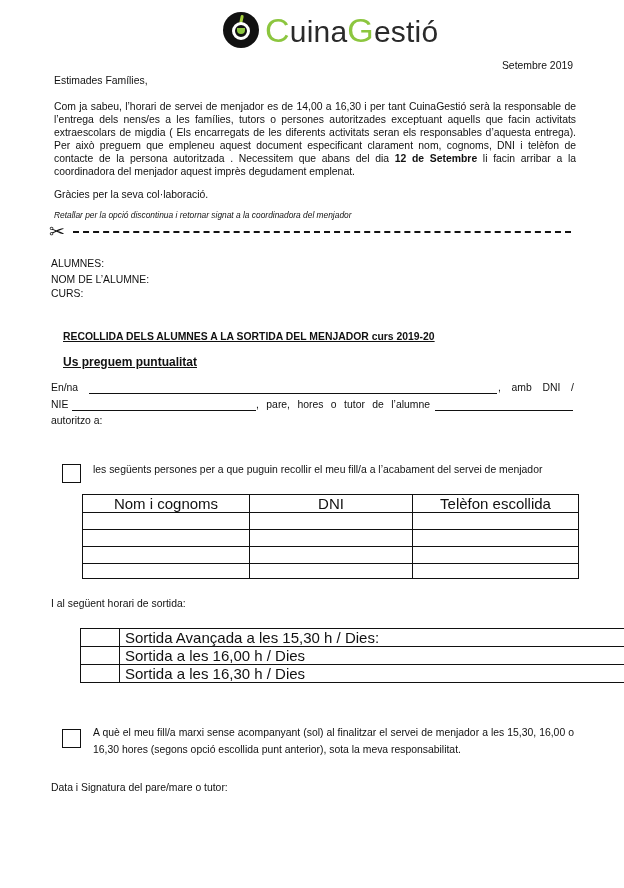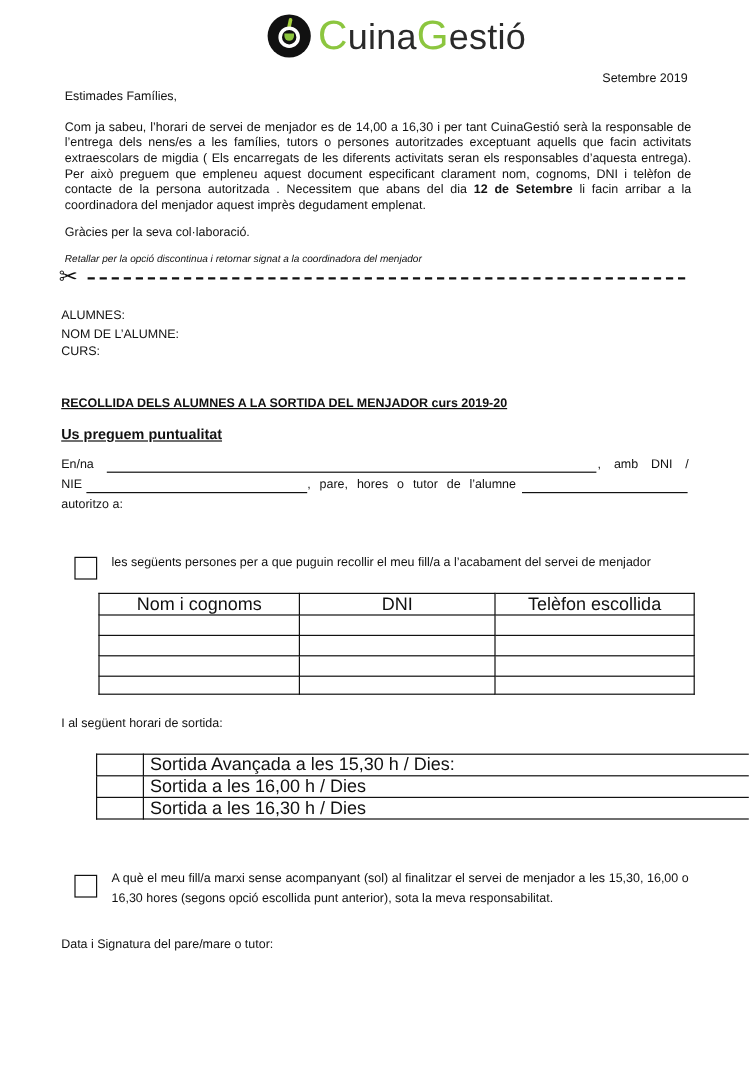--- a/index.html
+++ b/index.html
@@ -15,21 +15,21 @@
     .logo-mark .sprout { position: absolute; left: 17px; top: 3px; width: 3px; height: 9px; background: #a6d13d; border-radius: 2px; transform: rotate(12deg); }
     .logo-text { left: 265px; top: 12px; font-family: Liberation Sans, sans-serif; font-size: 30px; color: #2a2a2a; letter-spacing: 0.2px; line-height: 36px; text-align: right; }
     .logo-text .g { color: #8cc63f; font-size: 34px; }
     .date { right: 51px; top: 60px; }
     .p { left: 54px; width: 522px; line-height: 13px; text-align: justify; }
     .italic-small { font-style: italic; font-size: 8.4px; }
     .cutline { left: 49px; top: 222px; width: 524px; height: 20px; }
     .scissors { position: absolute; left: 0; top: 0; font-size: 19px; line-height: 20px; }
     .dashes { position: absolute; left: 24px; top: 9px; right: 2px; height: 0; border-top: 2.5px dashed #111; }
     .label { left: 51px; }
-    .u { text-decoration: underline; font-weight: bold; }
+    .u { text-decoration: underline; font-weight: bold; margin-left: 12px; }
     .fill { display: inline-block; border-bottom: 1px solid #111; height: 11px; vertical-align: baseline; }
     .checkbox { width: 19px; height: 19px; border: 1.3px solid #111; box-sizing: border-box; background: #fff; }
     table.grid { position: absolute; border-collapse: collapse; }
     table.grid td, table.grid th { border: 1px solid #111; padding: 0; font-weight: normal; font-size: 15px; }
   </style>
 </head>
 <body>
 
 <div class="abs logo-mark">
   <div class="sprout"></div>

